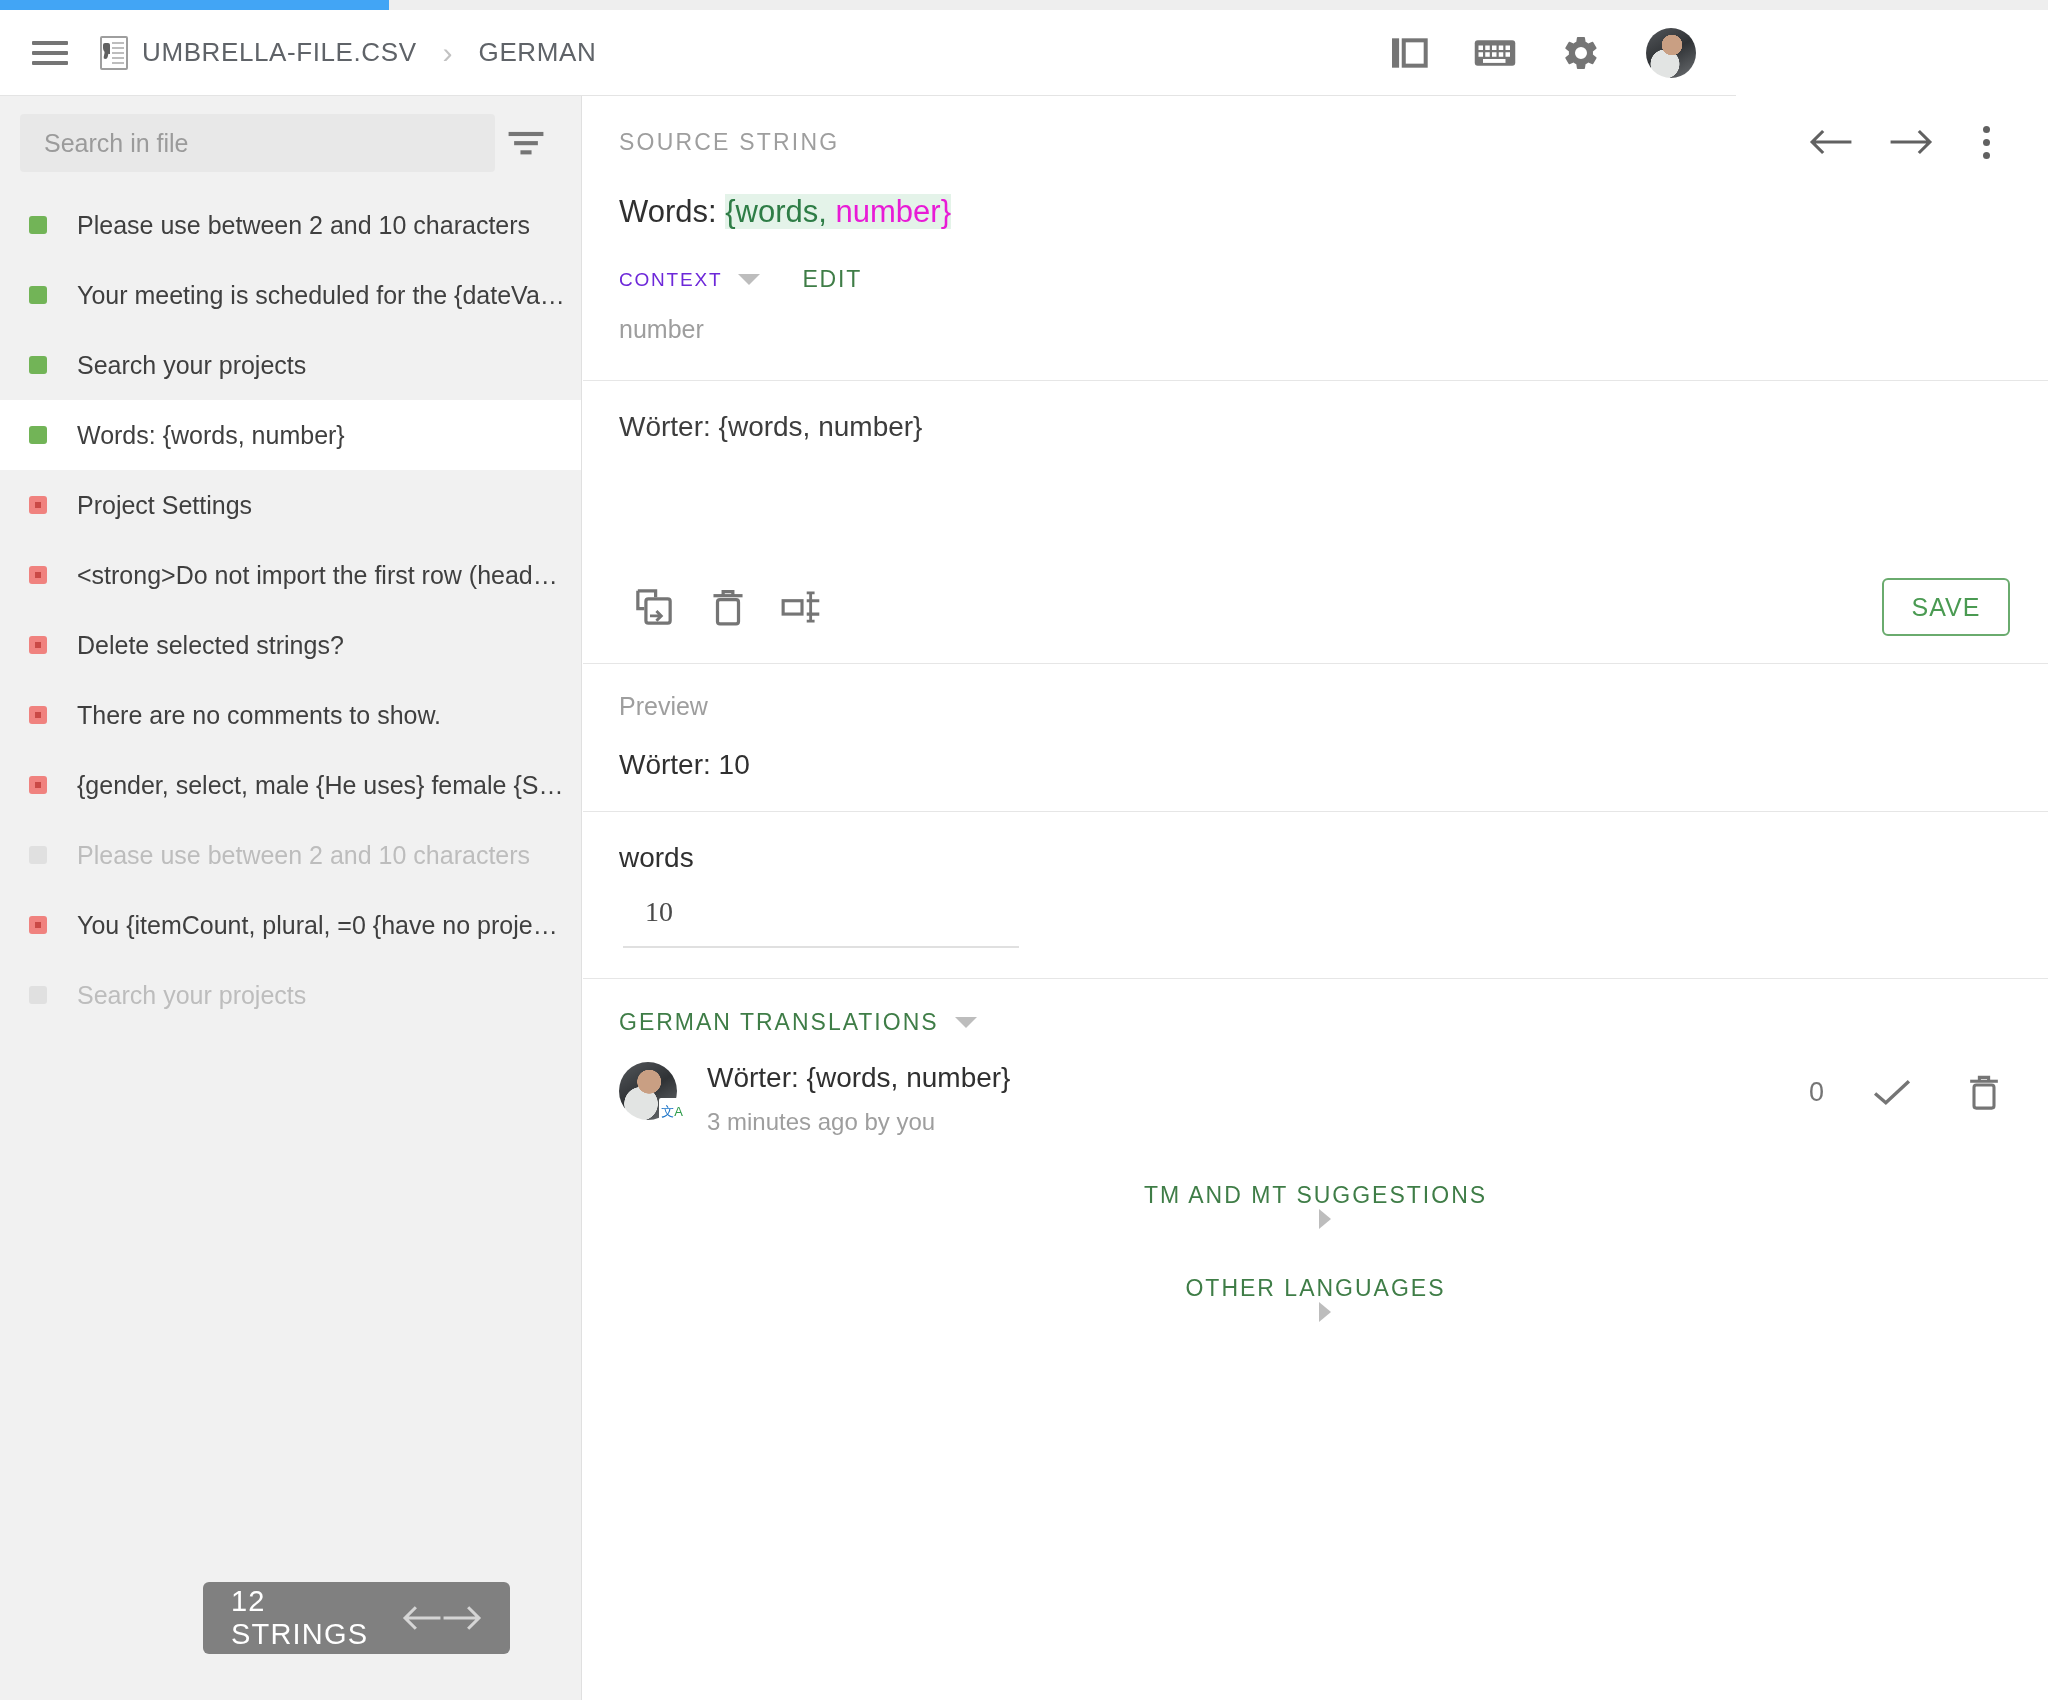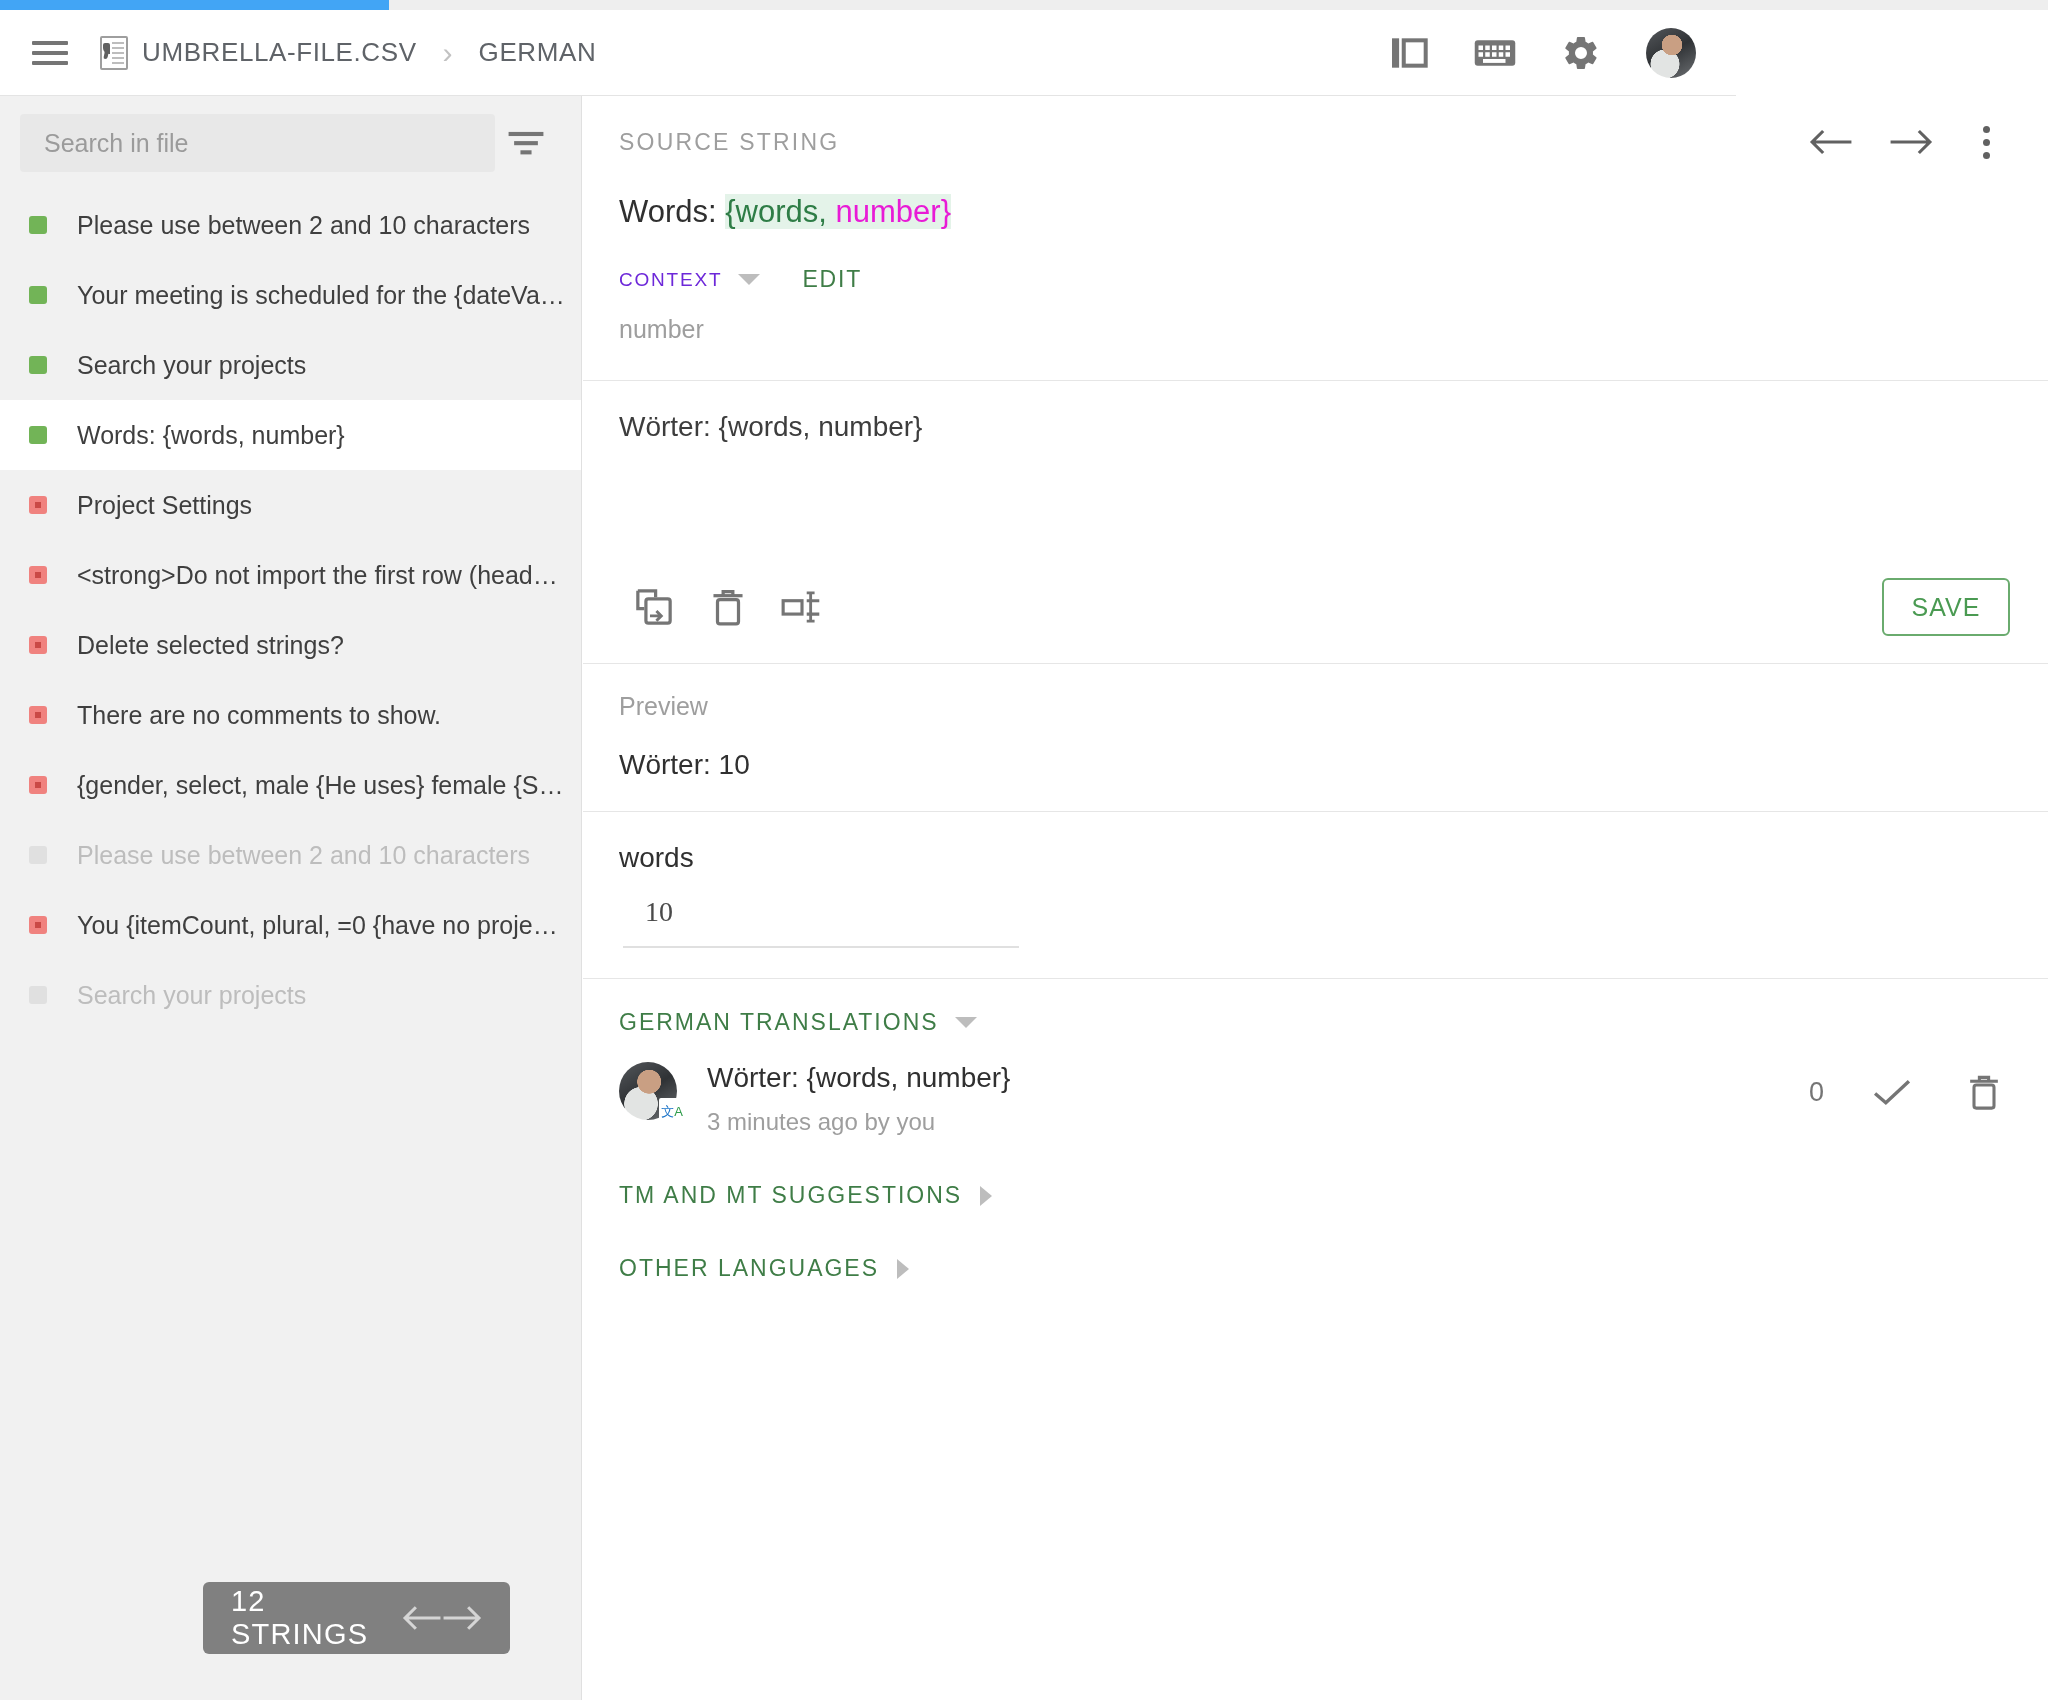--- a/index.html
+++ b/index.html
@@ -185,21 +185,21 @@
   }
   .trans-avatar .badge .a { color:#1a73c8; }
   .trans-avatar .badge .b { color:#2e9c4a; }
   .trans-body { margin-left:30px; flex:1 1 auto; }
   .trans-text { font-size:28px; color:#303030; }
   .trans-meta { font-size:24px; color:#9e9e9e; margin-top:14px; }
   .trans-actions { display:flex; align-items:center; gap:44px; padding-top:6px;}
   .vote-count { font-size:27px; color:#757575; }
   .act-icon { color:#757575; cursor:pointer; display:flex; align-items:center; justify-content:center; width:48px; height:48px;}
 
-  .sec-collapsed { padding:46px 36px 0 36px; display:flex; align-items:center; }
+  .sec-collapsed { padding:46px 36px 0 36px; display:flex; align-items:center;flex-direction:column; }
 </style>
 </head>
 <body>
 
 <div id="app">
 
   <div class="progress-track">
     <div class="progress-fill" id="progress-fill" style="width: 19%;"></div>
   </div>
 

